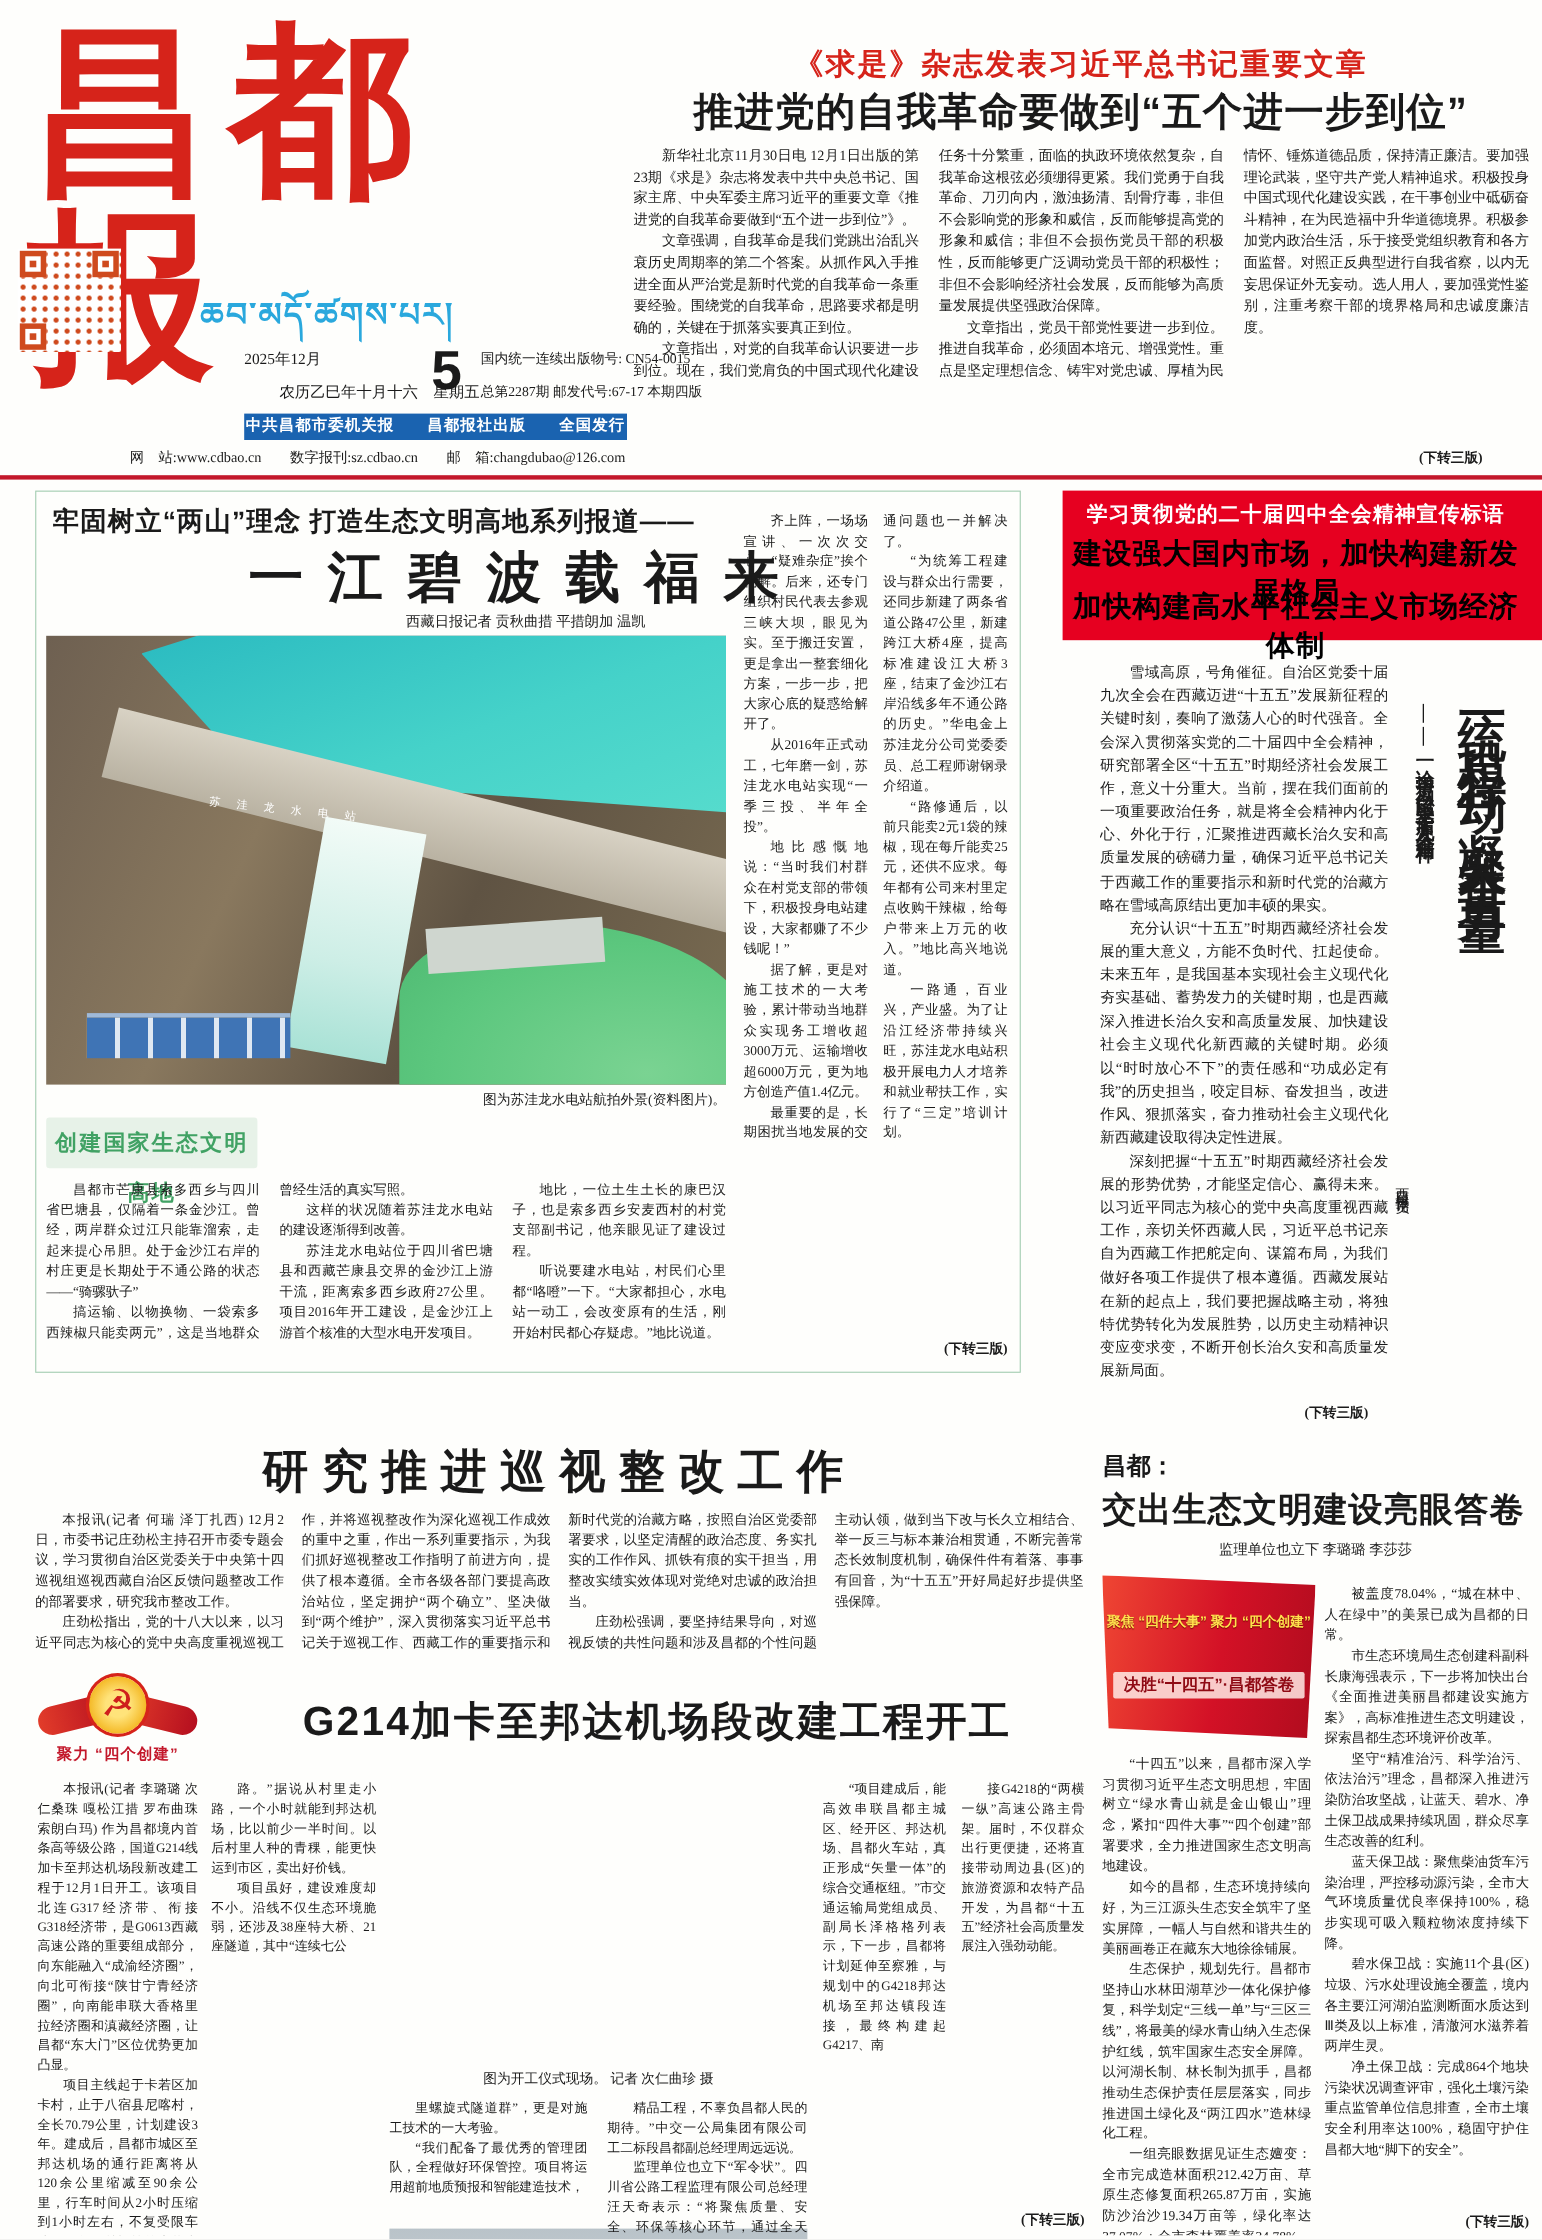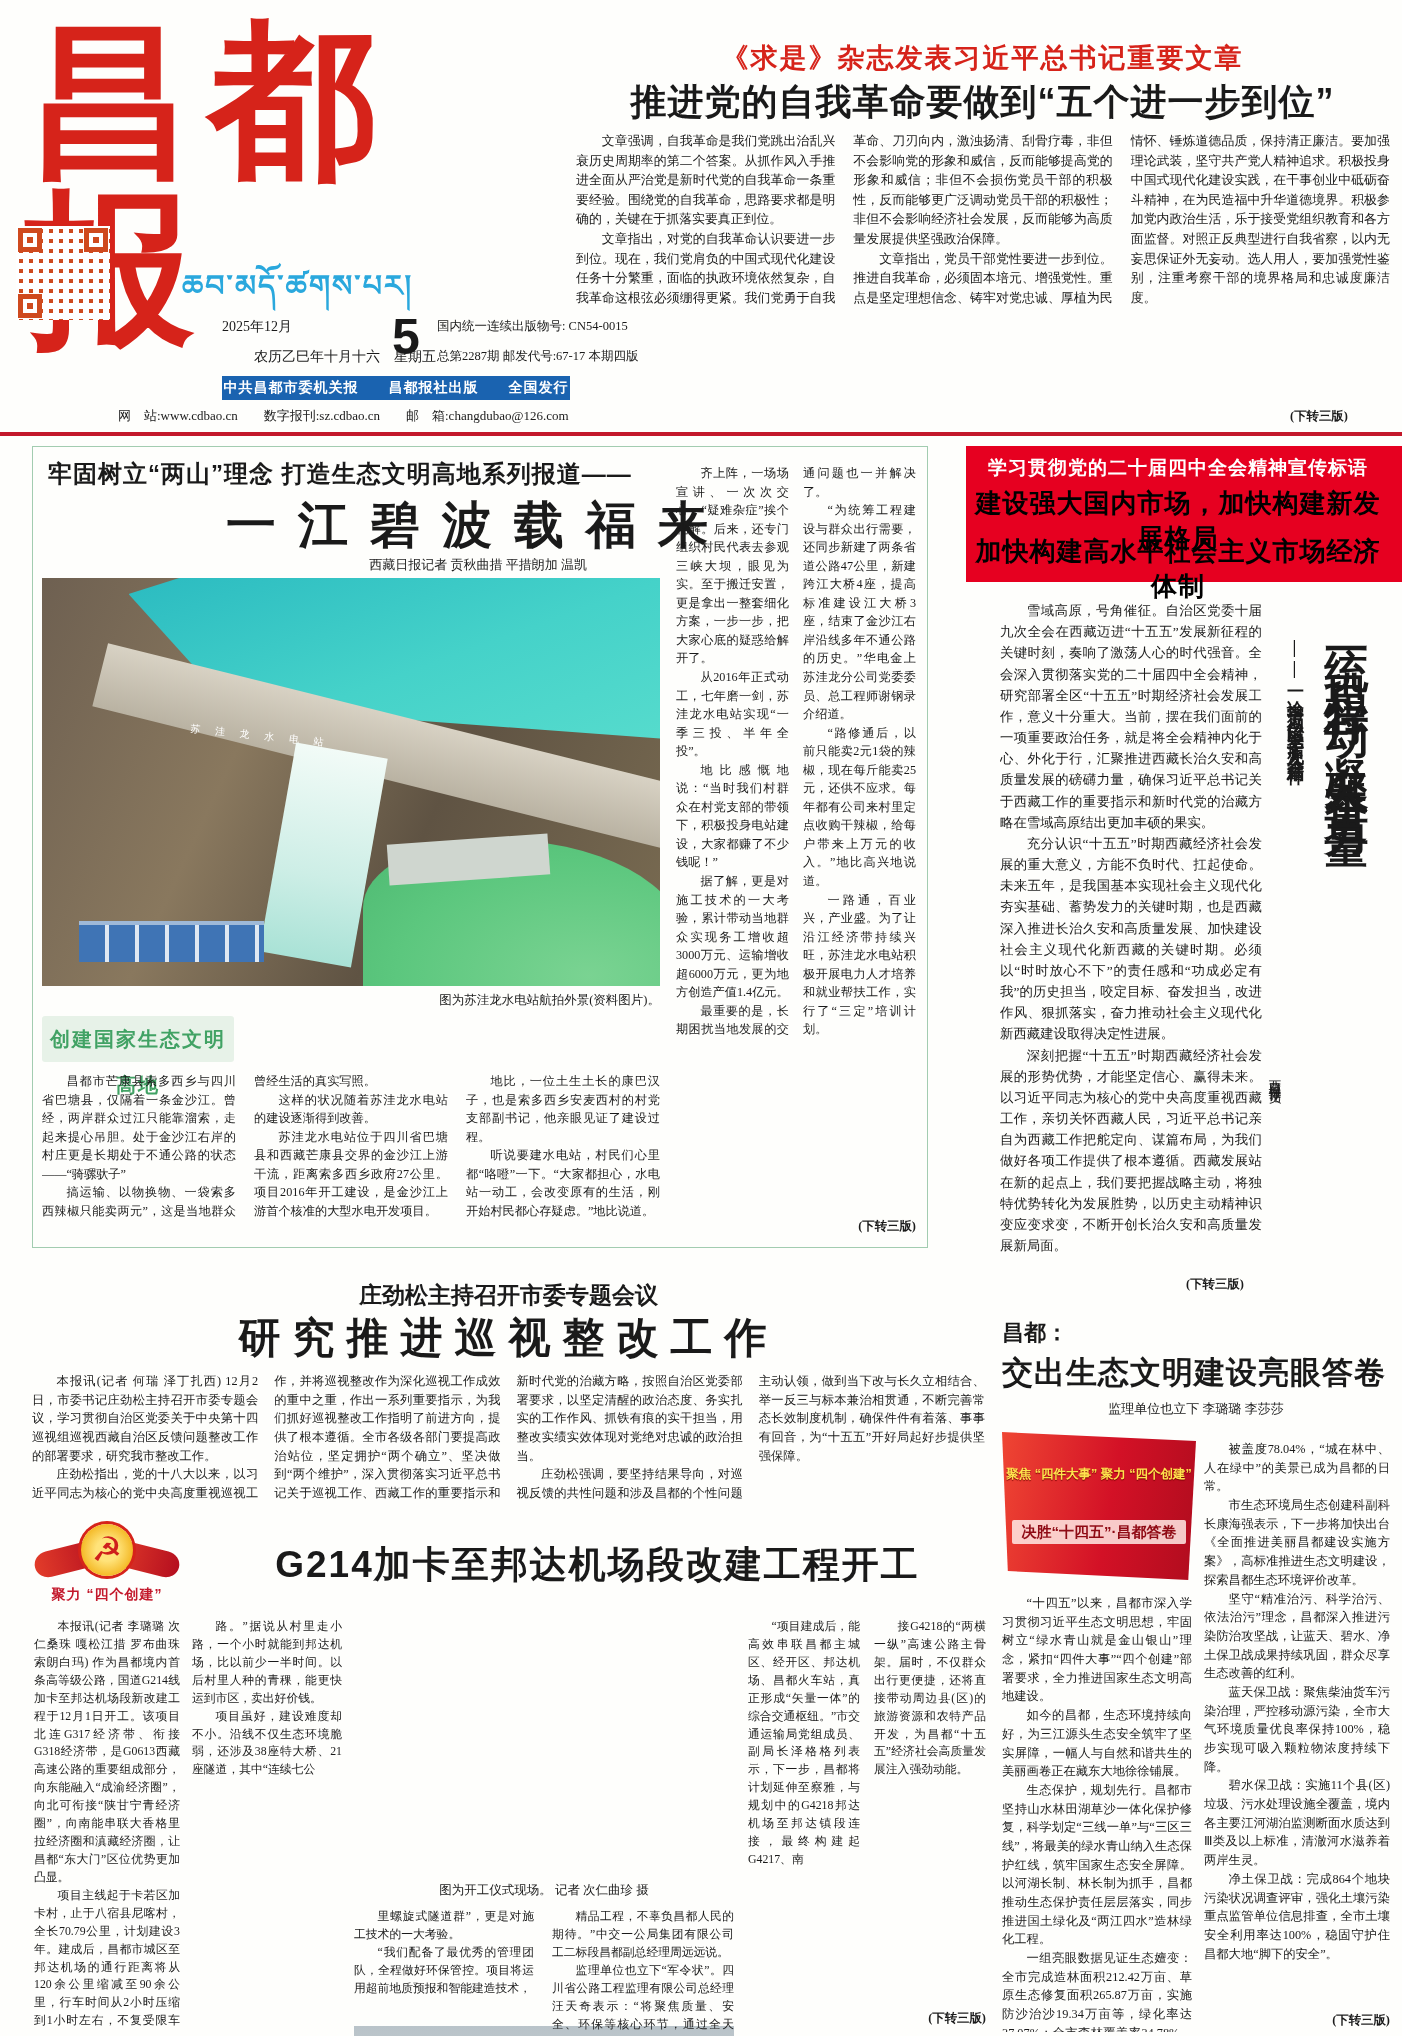--- a/index.html
+++ b/index.html
@@ -106,20 +106,21 @@
   <div class="abs infosmall" style="left:437px;top:318px;width:210px;font-size:12.5px;">国内统一连续出版物号: CN54-0015</div>
   <div class="abs infosmall" style="left:437px;top:348px;width:220px;font-size:12.5px;">总第2287期  邮发代号:67-17  本期四版</div>
   <div class="abs orgbar center" style="left:222px;top:376px;width:348px;height:24px;">中共昌都市委机关报　　昌都报社出版　　全国发行</div>
   <div class="abs infosmall" style="left:118px;top:407px;width:460px;font-size:13px;">网　站:www.cdbao.cn　　数字报刊:sz.cdbao.cn　　邮　箱:changdubao@126.com</div>
 
   <div class="abs redrule" style="left:0;top:432px;width:1402px;height:4px;"></div>
 
   <div class="abs top-kicker center sans" style="left:575px;top:40px;width:815px;">《求是》杂志发表习近平总书记重要文章</div>
   <div class="abs top-head center sans" style="left:575px;top:78px;width:815px;">推进党的自我革命要做到“五个进一步到位”</div>
   <div class="abs coltext threecol" style="left:576px;top:132px;width:814px;height:294px;font-size:12.9px;">
+      <p>新华社北京11月30日电  12月1日出版的第23期《求是》杂志将发表中共中央总书记、国家主席、中央军委主席习近平的重要文章《推进党的自我革命要做到“五个进一步到位”》。</p>
       <p>文章强调，自我革命是我们党跳出治乱兴衰历史周期率的第二个答案。从抓作风入手推进全面从严治党是新时代党的自我革命一条重要经验。围绕党的自我革命，思路要求都是明确的，关键在于抓落实要真正到位。</p>
       <p>文章指出，对党的自我革命认识要进一步到位。现在，我们党肩负的中国式现代化建设任务十分繁重，面临的执政环境依然复杂，自我革命这根弦必须绷得更紧。我们党勇于自我革命、刀刃向内，激浊扬清、刮骨疗毒，非但不会影响党的形象和威信，反而能够提高党的形象和威信；非但不会损伤党员干部的积极性，反而能够更广泛调动党员干部的积极性；非但不会影响经济社会发展，反而能够为高质量发展提供坚强政治保障。</p>
       <p>文章指出，党员干部党性要进一步到位。推进自我革命，必须固本培元、增强党性。重点是坚定理想信念、铸牢对党忠诚、厚植为民情怀、锤炼道德品质，保持清正廉洁。要加强理论武装，坚守共产党人精神追求。积极投身中国式现代化建设实践，在干事创业中砥砺奋斗精神，在为民造福中升华道德境界。积极参加党内政治生活，乐于接受党组织教育和各方面监督。对照正反典型进行自我省察，以内无妄思保证外无妄动。选人用人，要加强党性鉴别，注重考察干部的境界格局和忠诚度廉洁度。</p>
     </div>
   <div class="abs jump" style="left:1290px;top:408px;">(下转三版)</div>
 
   <div class="abs series-box" style="left:32px;top:446px;width:894px;height:800px;"></div>
   <div class="abs series-head center sans" style="left:48px;top:492px;width:860px;">一江碧波载福来</div>
   <div class="abs series-kicker sans" style="left:48px;top:458px;width:700px;">牢固树立“两山”理念 打造生态文明高地系列报道——</div>
   <div class="abs byline center" style="left:48px;top:556px;width:860px;">西藏日报记者 贡秋曲措 平措朗加 温凯</div>
@@ -165,21 +166,20 @@
   <div class="abs edit-body" style="left:1000px;top:600px;width:262px;height:672px;">
       <p>雪域高原，号角催征。自治区党委十届九次全会在西藏迈进“十五五”发展新征程的关键时刻，奏响了激荡人心的时代强音。全会深入贯彻落实党的二十届四中全会精神，研究部署全区“十五五”时期经济社会发展工作，意义十分重大。当前，摆在我们面前的一项重要政治任务，就是将全会精神内化于心、外化于行，汇聚推进西藏长治久安和高质量发展的磅礴力量，确保习近平总书记关于西藏工作的重要指示和新时代党的治藏方略在雪域高原结出更加丰硕的果实。</p>
       <p>充分认识“十五五”时期西藏经济社会发展的重大意义，方能不负时代、扛起使命。未来五年，是我国基本实现社会主义现代化夯实基础、蓄势发力的关键时期，也是西藏深入推进长治久安和高质量发展、加快建设社会主义现代化新西藏的关键时期。必须以“时时放心不下”的责任感和“功成必定有我”的历史担当，咬定目标、奋发担当，改进作风、狠抓落实，奋力推动社会主义现代化新西藏建设取得决定性进展。</p>
       <p>深刻把握“十五五”时期西藏经济社会发展的形势优势，才能坚定信心、赢得未来。以习近平同志为核心的党中央高度重视西藏工作，亲切关怀西藏人民，习近平总书记亲自为西藏工作把舵定向、谋篇布局，为我们做好各项工作提供了根本遵循。西藏发展站在新的起点上，我们要把握战略主动，将独特优势转化为发展胜势，以历史主动精神识变应变求变，不断开创长治久安和高质量发展新局面。</p>
     </div>
   <div class="abs jump" style="left:1186px;top:1276px;">(下转三版)</div>
   <div class="abs vtitle sans" style="left:1318px;top:612px;height:660px;">统一思想行动 凝聚奋进力量</div>
   <div class="abs vsub" style="left:1284px;top:640px;height:560px;">——一论学习贯彻自治区党委十届九次全会精神</div>
   <div class="abs vby" style="left:1266px;top:1070px;height:200px;">西藏日报评论员</div>
 
-  <div class="abs mid-kicker center sans" style="left:32px;top:1280px;width:953px;">庄劲松主持召开市委专题会议</div>
   <div class="abs mid-head center sans" style="left:32px;top:1310px;width:953px;">研究推进巡视整改工作</div>
   <div class="abs coltext fourcol" style="left:32px;top:1372px;width:953px;height:142px;font-size:12.3px;">
       <p>本报讯(记者 何瑞 泽丁扎西) 12月2日，市委书记庄劲松主持召开市委专题会议，学习贯彻自治区党委关于中央第十四巡视组巡视西藏自治区反馈问题整改工作的部署要求，研究我市整改工作。</p>
       <p>庄劲松指出，党的十八大以来，以习近平同志为核心的党中央高度重视巡视工作，并将巡视整改作为深化巡视工作成效的重中之重，作出一系列重要指示，为我们抓好巡视整改工作指明了前进方向，提供了根本遵循。全市各级各部门要提高政治站位，坚定拥护“两个确立”、坚决做到“两个维护”，深入贯彻落实习近平总书记关于巡视工作、西藏工作的重要指示和新时代党的治藏方略，按照自治区党委部署要求，以坚定清醒的政治态度、务实扎实的工作作风、抓铁有痕的实干担当，用整改实绩实效体现对党绝对忠诚的政治担当。</p>
       <p>庄劲松强调，要坚持结果导向，对巡视反馈的共性问题和涉及昌都的个性问题主动认领，做到当下改与长久立相结合、举一反三与标本兼治相贯通，不断完善常态长效制度机制，确保件件有着落、事事有回音，为“十五五”开好局起好步提供坚强保障。</p>
     </div>
 
   <div class="abs eco-kicker sans" style="left:1002px;top:1318px;">昌都：</div>
   <div class="abs eco-head sans" style="left:1002px;top:1352px;width:390px;">交出生态文明建设亮眼答卷</div>
   <div class="abs byline center" style="left:1002px;top:1400px;width:388px;">监理单位也立下 李璐璐 李莎莎</div>

